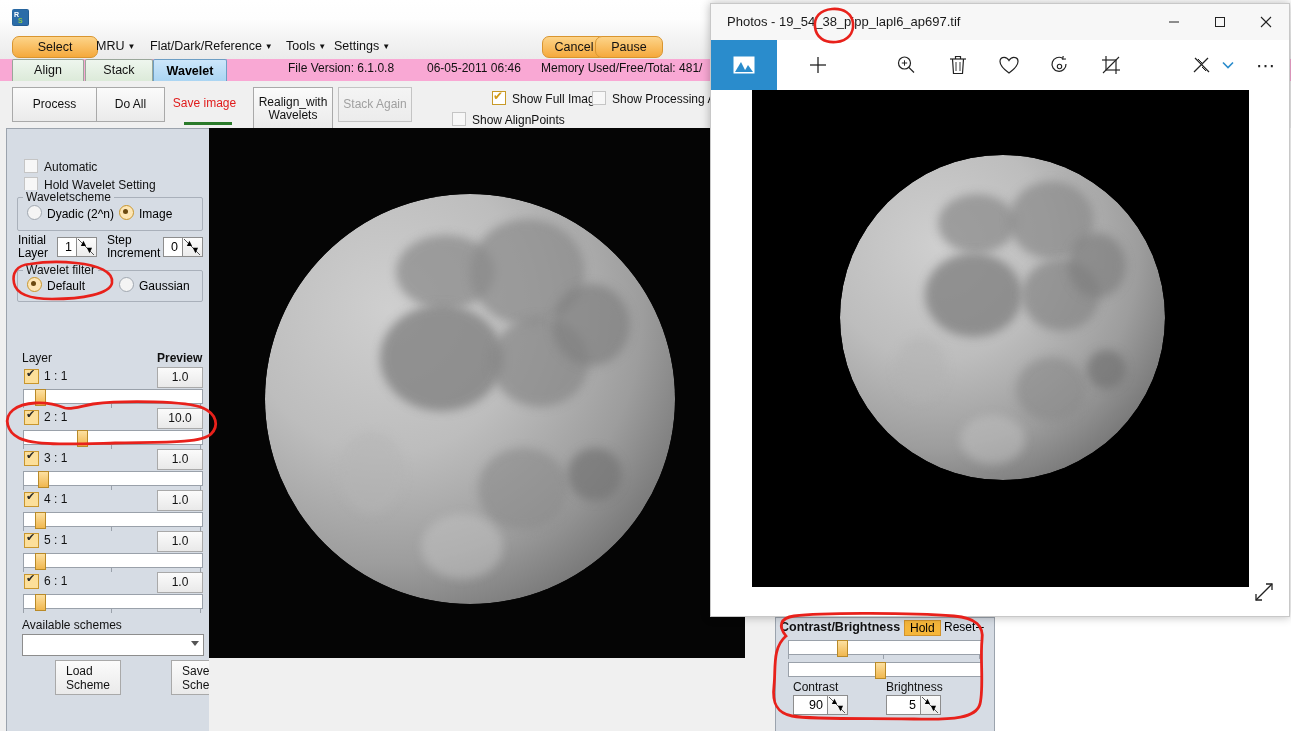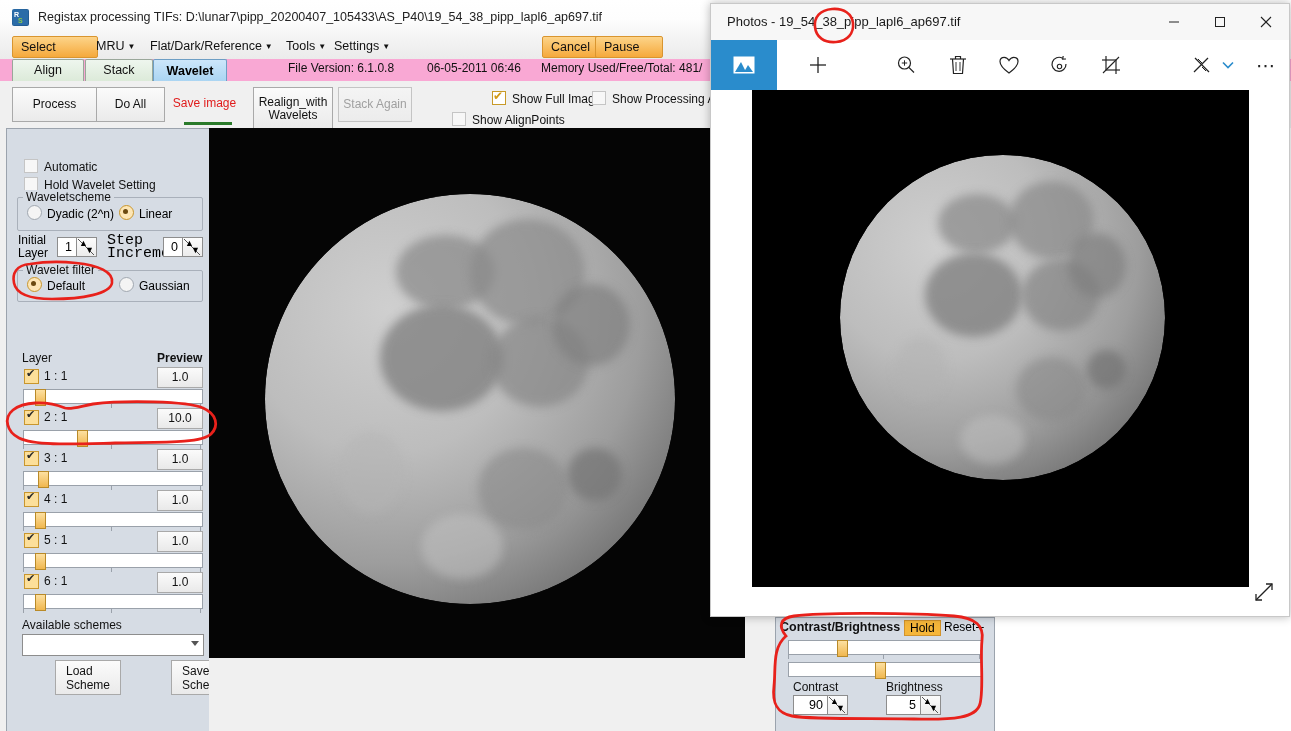--- a/index.html
+++ b/index.html
@@ -20,21 +20,21 @@
     color:#fff;font-size:8px;font-weight:bold;line-height:8px;
     display:flex;flex-direction:column;align-items:center;justify-content:center;}
   #rx-titlebar .tb-title{position:absolute;left:38px;top:10px;font-size:12.5px;color:#222;white-space:nowrap;}
 
   
   #rx-menubar{position:absolute;left:0;top:33px;width:1291px;height:26px;
     background:linear-gradient(to bottom,#f6f6f6,#ebebeb);}
   .mbtn{position:absolute;top:3px;height:20px;line-height:20px;font-size:12.5px;color:#111;
     padding:0 8px;white-space:nowrap;}
   .mbtn.orange{background:linear-gradient(to bottom,#fdd489,#f5a93c);
-    border:1px solid #d9952f;border-radius:2px;text-align:left;}
+    border:1px solid #d9952f;border-radius:7px;text-align:center;}
   .caret{font-size:8px;margin-left:3px;position:relative;top:-1px;}
 
   
   #rx-tabrow{position:absolute;left:0;top:59px;width:1291px;height:22px;
     background:#f9a8d4;border-bottom:1px solid #8a8a8a;}
   .rtab{position:absolute;top:0;height:21px;line-height:21px;text-align:center;font-size:12.5px;
     border:1px solid #9aa79a;border-bottom:none;border-radius:2px 2px 0 0;}
   .rtab.green{background:linear-gradient(to bottom,#eef6ee,#dcead9);color:#111;}
   .rtab.blue{background:linear-gradient(to bottom,#cce6fa,#a9d4f2);color:#000;font-weight:bold;
     border-color:#6d9ec4;height:22px;line-height:22px;}
@@ -151,21 +151,20 @@
   <div id="bottom-white"></div>
 
   <div id="rx-titlebar">
     <div class="tb-icon">
       <svg width="15" height="15" viewBox="0 0 15 15">
         <rect x="0" y="0" width="15" height="15" fill="#2b6ca8"></rect>
         <text x="1" y="7" font-size="7" fill="#fff" font-family="Liberation Sans, sans-serif" font-weight="bold">R</text>
         <text x="5" y="13" font-size="7" fill="#8ac84a" font-family="Liberation Sans, sans-serif" font-weight="bold">S</text>
       </svg>
     </div>
-    <div class="tb-title">Registax processing TIFs: D:\lunar7\pipp_20200407_105433\AS_P40\19_54_38_pipp_lapl6_ap697.tif</div>
   </div>
 
   <div id="rx-menubar">
     <div class="mbtn orange" style="left:12px;width:68px;">Select</div>
     <div class="mbtn" style="left:88px;"><span>MRU</span><span class="caret">▼</span></div>
     <div class="mbtn" style="left:142px;"><span>Flat/Dark/Reference</span><span class="caret">▼</span></div>
     <div class="mbtn" style="left:278px;"><span>Tools</span><span class="caret">▼</span></div>
     <div class="mbtn" style="left:326px;"><span>Settings</span><span class="caret">▼</span></div>
     <div class="mbtn orange" style="left:542px;width:46px;">Cancel</div>
     <div class="mbtn orange" style="left:595px;width:50px;">Pause</div>
@@ -208,35 +207,35 @@
     <div class="wvcb" style="left:17px;top:48px;">
       <span class="cbx dim"></span><span>Hold Wavelet Setting</span>
     </div>
 
     <div class="gbox" style="left:10px;top:68px;width:184px;height:32px;"></div>
     <div class="glabel" style="left:16px;top:61px;">Waveletscheme</div>
     <div style="position:absolute;left:20px;top:76px;font-size:12px;">
       <span class="radio"></span><span>Dyadic (2^n)</span>
     </div>
     <div style="position:absolute;left:112px;top:76px;font-size:12px;">
-      <span class="radio on"></span><span>Linear</span>
+      <span class="radio on"></span><span>Image</span>
     </div>
 
     <div style="position:absolute;left:11px;top:105px;font-size:12px;line-height:13px;">
       <div>Initial</div>
       <div>Layer</div>
     </div>
     <div class="spin" style="left:50px;top:108px;width:40px;">
       <div class="val">1</div>
       <div class="arrows">
           <span class="up">▲</span>
           <span class="dn">▼</span>
         </div>
     </div>
-    <div style="position:absolute;left:100px;top:105px;font-size:15px;line-height:13px;font-family:Liberation Mono, monospace;">
+    <div style="position:absolute;left:100px;top:105px;font-size:12px;line-height:13px;">
       <div>Step</div>
       <div>Increment</div>
     </div>
     <div class="spin" style="left:156px;top:108px;width:40px;">
       <div class="val">0</div>
       <div class="arrows">
           <span class="up">▲</span>
           <span class="dn">▼</span>
         </div>
     </div>

